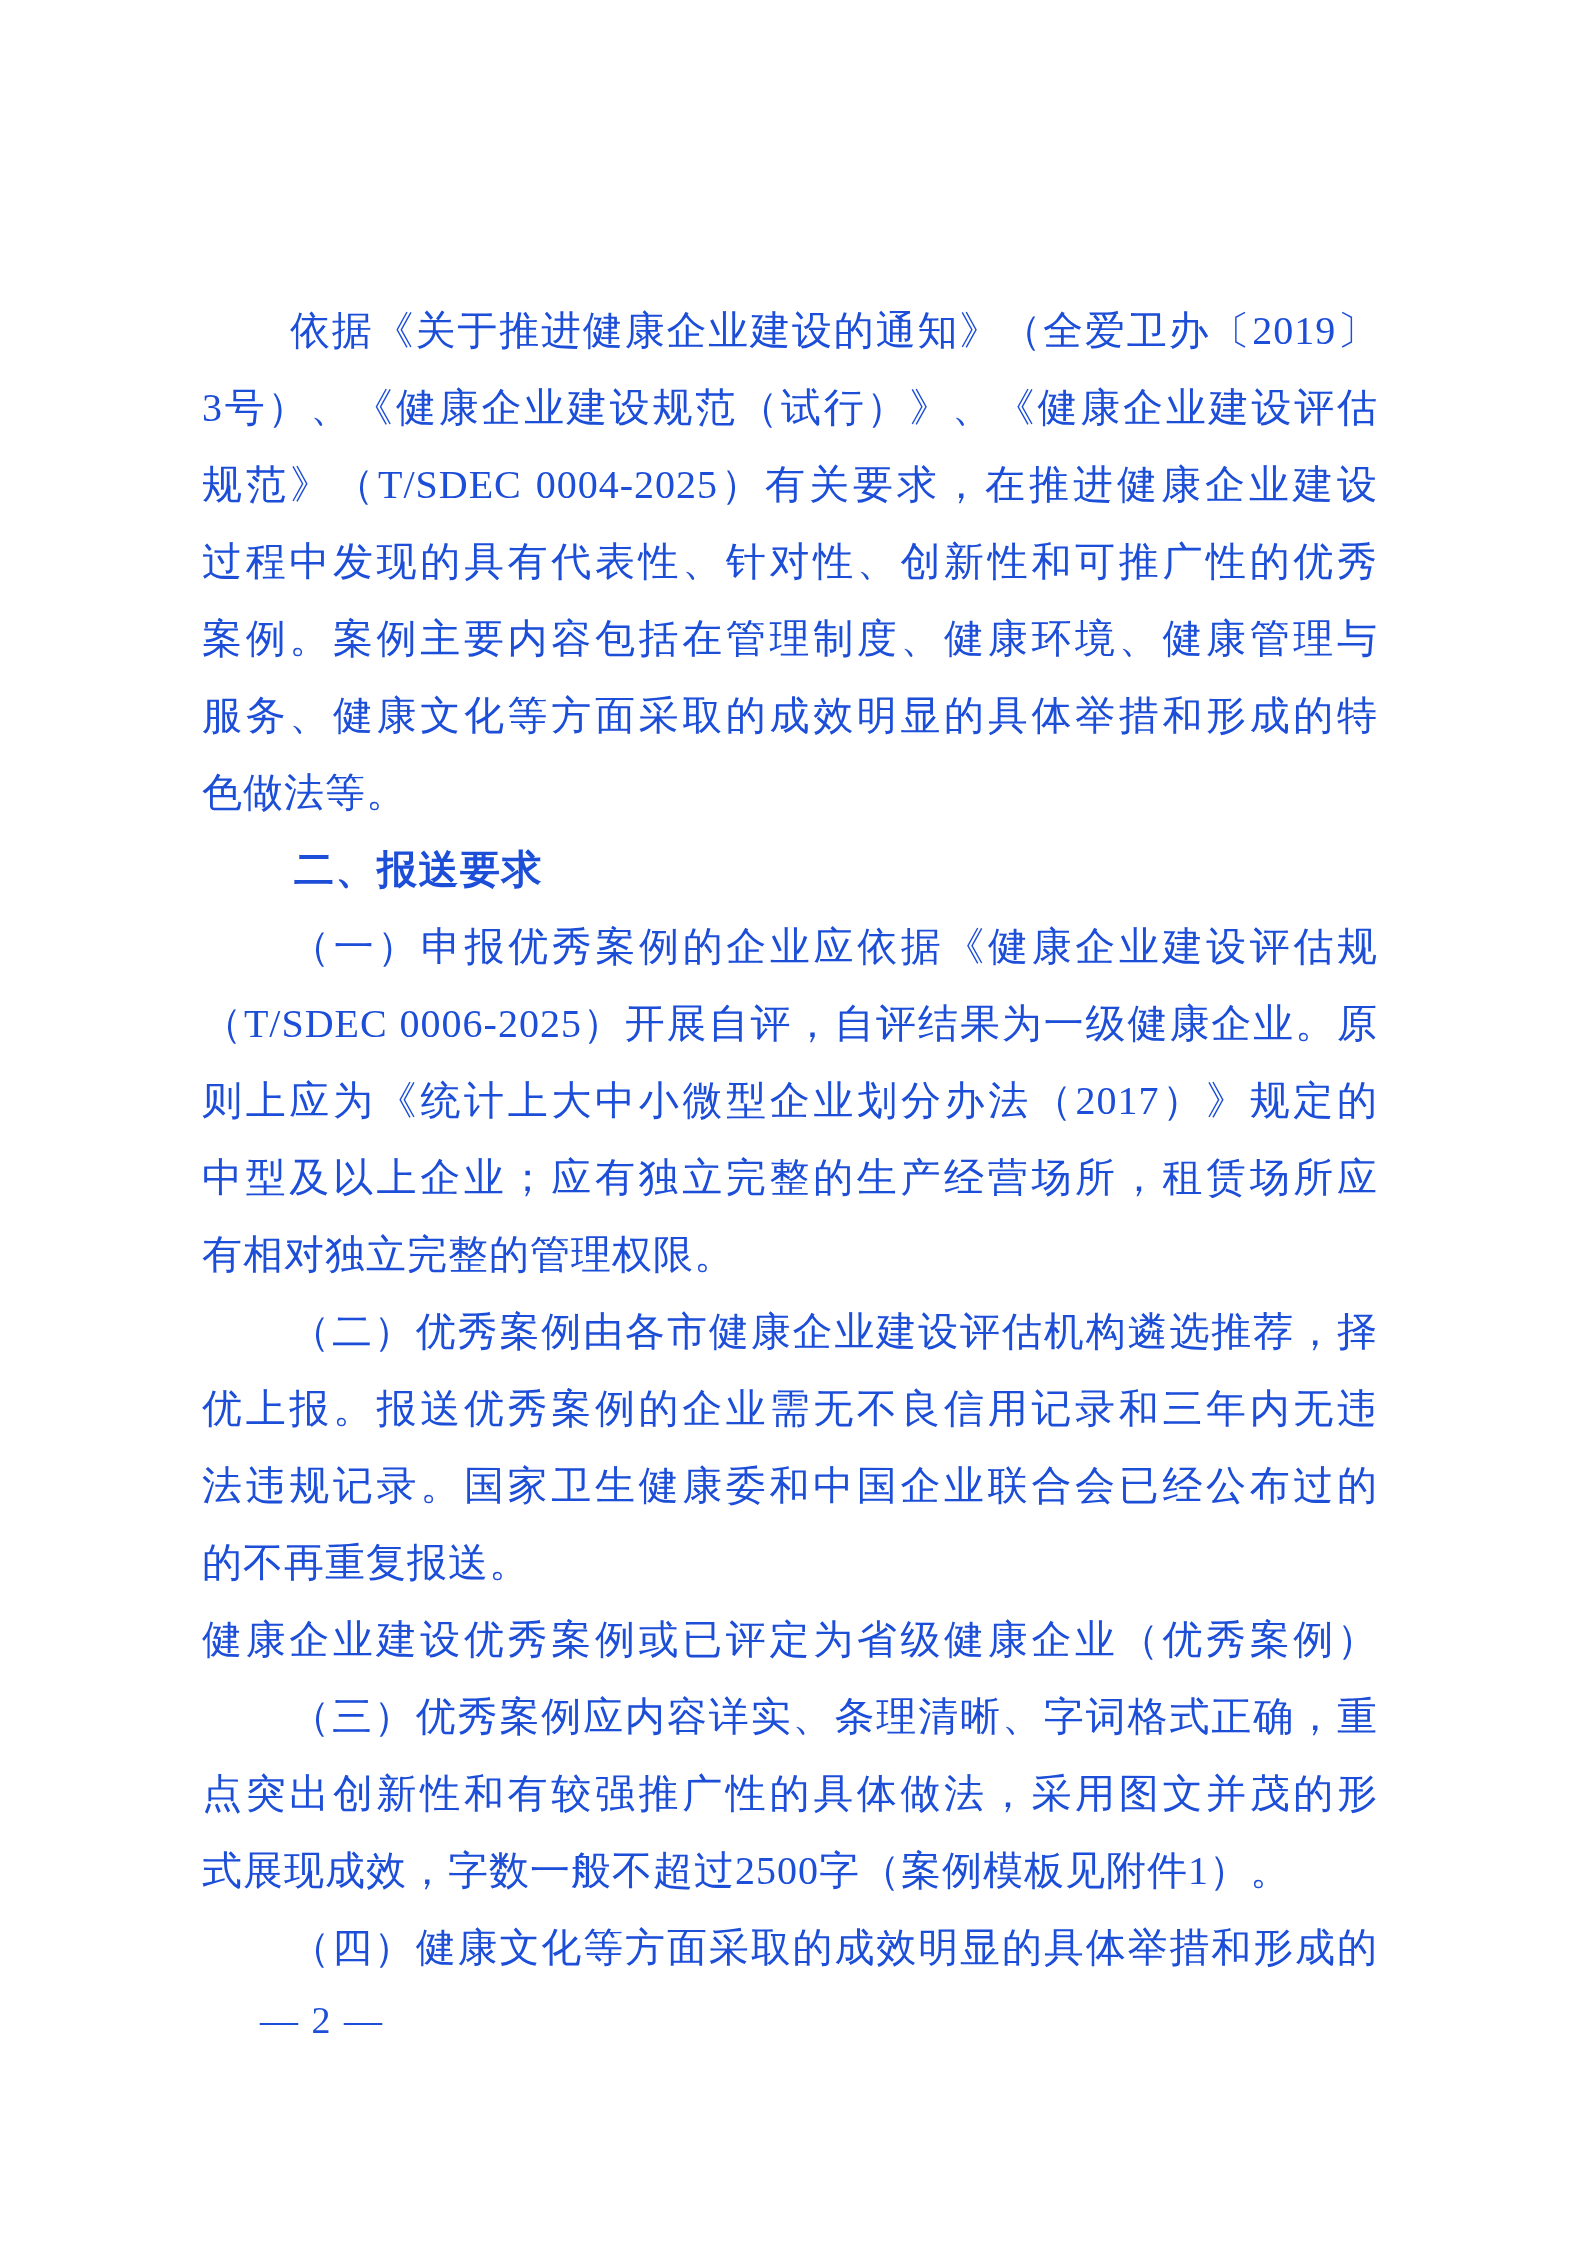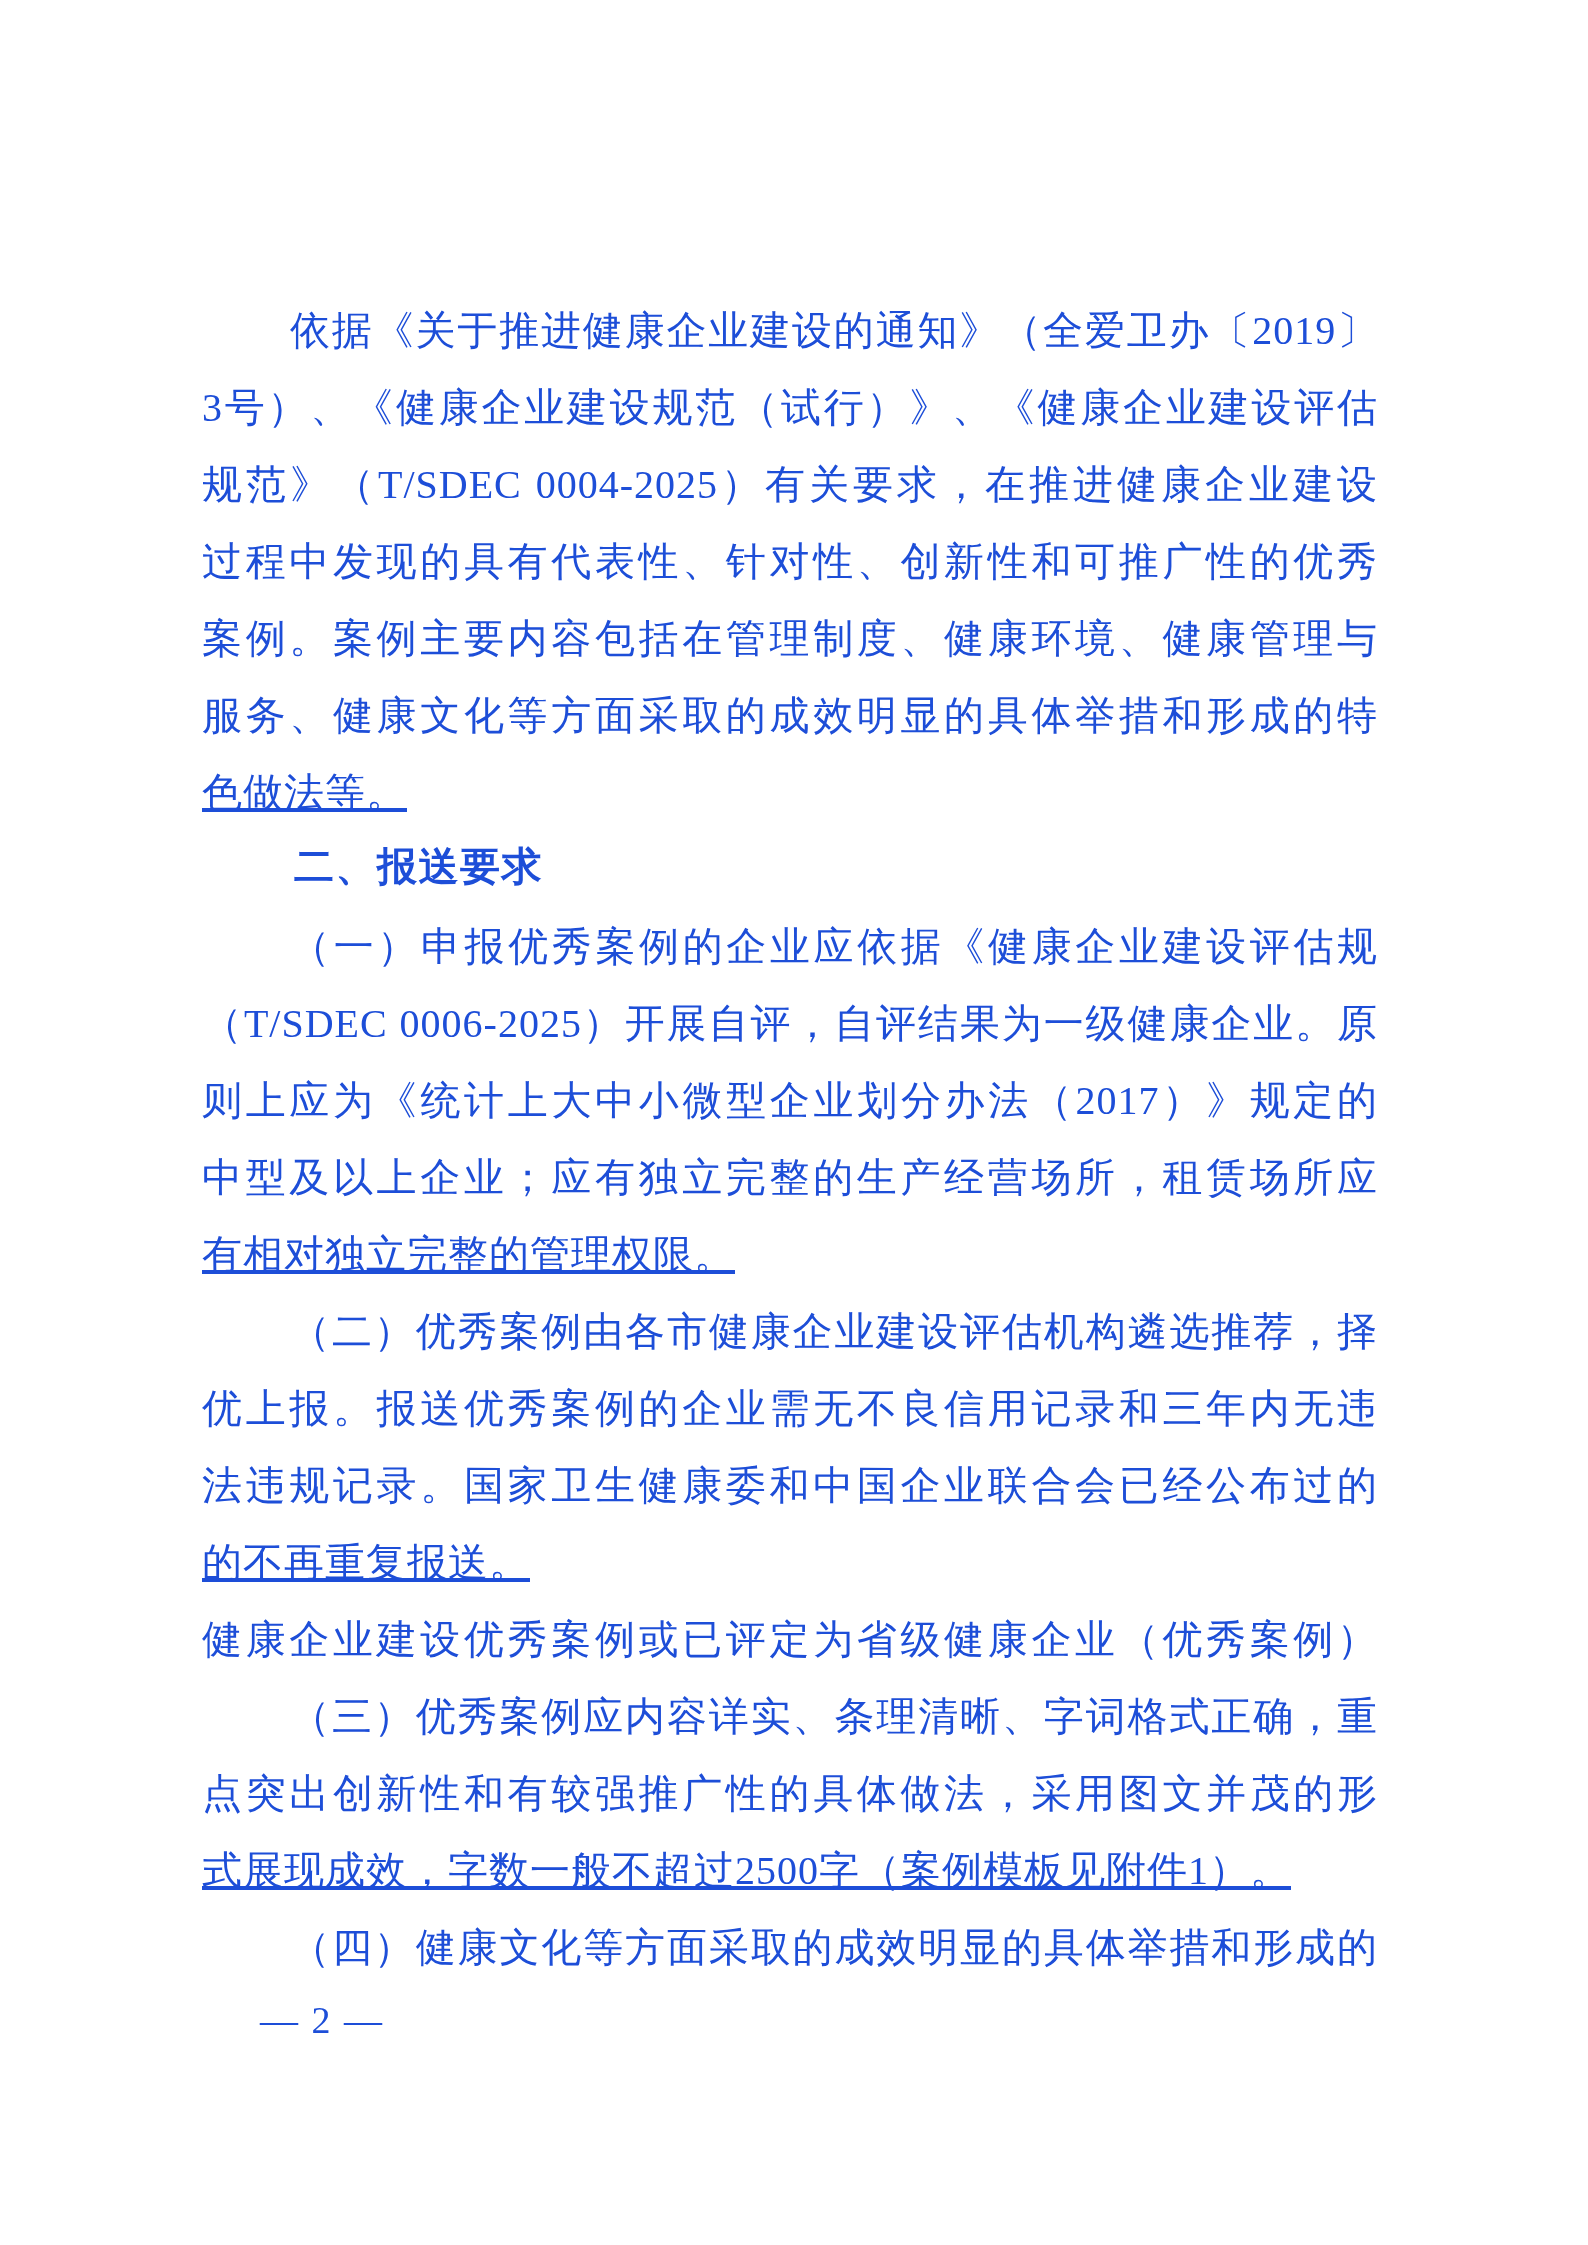--- a/index.html
+++ b/index.html
@@ -32,30 +32,30 @@
     text-align-last: justify;
     text-justify: inter-character;
     overflow: hidden;
     white-space: normal;
   }
 
   
   .ind { padding-left: 88px; }
 
   
-  .pl { text-align-last: left; text-decoration: underline; }
+  .pl { text-align-last: left; }
 
   .heading {
     margin: 0;
     padding-left: 92px;
     height: 77px;
     line-height: 77px;
     font-size: 40px;
     letter-spacing: 1.5px;
-    font-family: Liberation Mono, monospace;
+    font-family: Liberation Serif, serif;
     font-weight: bold;
     text-align: left;
   }
 
   .footer {
     position: absolute;
     left: 260px;
     top: 1994px;
     height: 52px;
     line-height: 52px;

